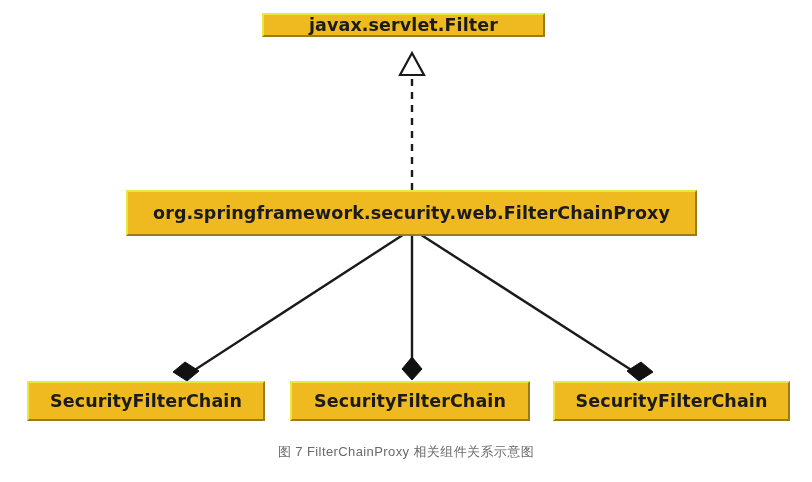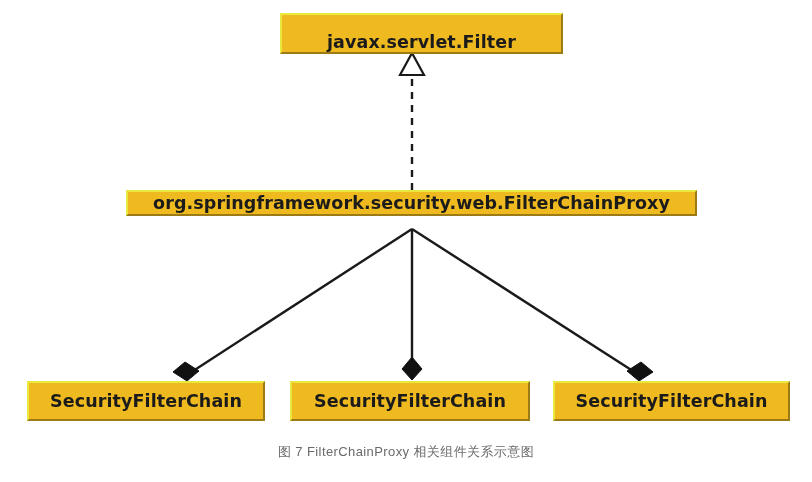--- a/index.html
+++ b/index.html
@@ -51,33 +51,33 @@
   .uml-class-label {
     font-family: "DejaVu Sans", "Liberation Sans", sans-serif;
     font-weight: bold;
     color: #1b1b1b;
     white-space: nowrap;
     letter-spacing: 0.1px;
   }
 
   
   #box-filter {
-    left: 280px;
+    left: 262px;
     top: 13px;
     width: 283px;
-    height: 41px;
+    height: 24px;
     align-items: flex-end;
   }
   #box-filter .uml-class-label { font-size: 17.5px; }
 
   #box-proxy {
     left: 126px;
     top: 190px;
     width: 571px;
-    height: 26px;
+    height: 46px;
   }
   #box-proxy .uml-class-label { font-size: 17.5px; }
 
   #box-chain-1 {
     left: 27px;
     top: 381px;
     width: 238px;
     height: 40px;
   }
   #box-chain-2 {

